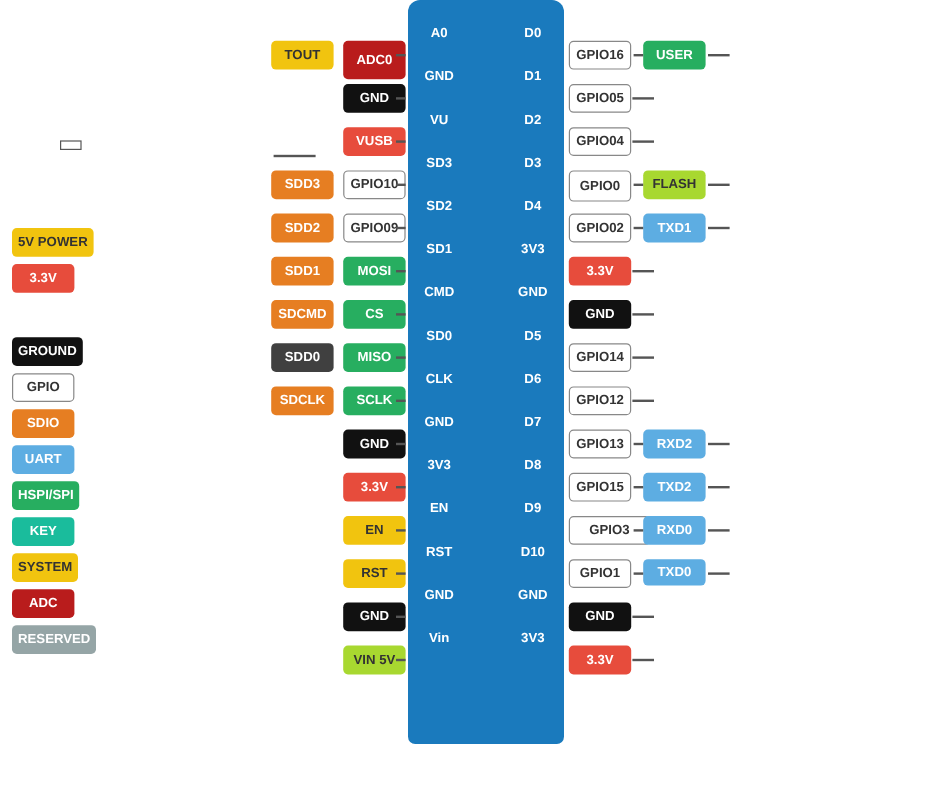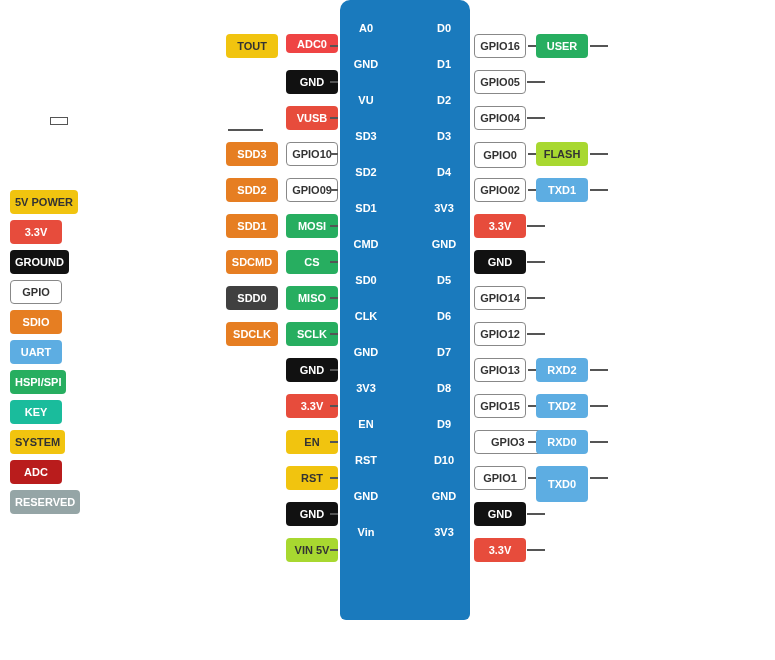--- a/index.html
+++ b/index.html
@@ -147,21 +147,21 @@
 
   <div class="usb-label-box"></div>
 
   <div class="legend">
   <div style="display: flex;">
         <div style="display: inline-flex; align-items: center; justify-content: center; border-radius: 4px; padding: 2px 5px; font-weight: bold; font-size: 11px; min-width: 52px; height: 24px; color: rgb(51, 51, 51); background: rgb(241, 196, 15); white-space: nowrap; position: static;">5V POWER</div>
       </div>
       <div style="display: flex;">
         <div style="display: inline-flex; align-items: center; justify-content: center; border-radius: 4px; padding: 2px 5px; font-weight: bold; font-size: 11px; min-width: 52px; height: 24px; color: white; background: rgb(231, 76, 60); white-space: nowrap; position: static;">3.3V</div>
       </div>
-      <div style="display: flex;">
+      <div style="display: flex; margin-top: 31px;">
         <div style="display: inline-flex; align-items: center; justify-content: center; border-radius: 4px; padding: 2px 5px; font-weight: bold; font-size: 11px; min-width: 52px; height: 24px; color: white; background: rgb(17, 17, 17); white-space: nowrap; position: static;">GROUND</div>
       </div>
       <div style="display: flex;">
         <div style="display: inline-flex; align-items: center; justify-content: center; border-radius: 4px; padding: 2px 5px; font-weight: bold; font-size: 11px; min-width: 52px; height: 24px; color: rgb(51, 51, 51); background: white; border: 1.5px solid rgb(136, 136, 136); white-space: nowrap; position: static;">GPIO</div>
       </div>
       <div style="display: flex;">
         <div style="display: inline-flex; align-items: center; justify-content: center; border-radius: 4px; padding: 2px 5px; font-weight: bold; font-size: 11px; min-width: 52px; height: 24px; color: white; background: rgb(230, 126, 34); white-space: nowrap; position: static;">SDIO</div>
       </div>
       <div style="display: flex;">
         <div style="display: inline-flex; align-items: center; justify-content: center; border-radius: 4px; padding: 2px 5px; font-weight: bold; font-size: 11px; min-width: 52px; height: 24px; color: white; background: rgb(93, 173, 226); white-space: nowrap; position: static;">UART</div>
@@ -178,21 +178,21 @@
       <div style="display: flex;">
         <div style="display: inline-flex; align-items: center; justify-content: center; border-radius: 4px; padding: 2px 5px; font-weight: bold; font-size: 11px; min-width: 52px; height: 24px; color: white; background: #b91c1c; white-space: nowrap; position: static;">ADC</div>
       </div>
       <div style="display: flex;">
         <div style="display: inline-flex; align-items: center; justify-content: center; border-radius: 4px; padding: 2px 5px; font-weight: bold; font-size: 11px; min-width: 52px; height: 24px; color: white; background: rgb(149, 165, 166); white-space: nowrap; position: static;">RESERVED</div>
       </div>
     </div>
 
   <div class="note"></div>
 
-<div style="display: inline-flex; align-items: center; justify-content: center; border-radius: 4px; padding: 2px 5px; font-weight: bold; font-size: 11px; min-width: 52px; height: 19px; color: white; background: #ef4444; white-space: nowrap; position: absolute; right: 437px; top: 34px;">ADC0</div>
+<div style="display: inline-flex; align-items: center; justify-content: center; border-radius: 4px; padding: 2px 5px; font-weight: bold; font-size: 11px; min-width: 52px; height: 32px; color: white; background: #b91c1c; white-space: nowrap; position: absolute; right: 437px; top: 34px;">ADC0</div>
     <div style="display: inline-flex; align-items: center; justify-content: center; border-radius: 4px; padding: 2px 5px; font-weight: bold; font-size: 11px; min-width: 52px; height: 24px; color: rgb(51, 51, 51); background: rgb(241, 196, 15); white-space: nowrap; position: absolute; right: 497px; top: 34px;">TOUT</div>
     <div style="position: absolute; height: 2px; background: rgb(85, 85, 85); top: 45px; right: 437px; width: 8px;"></div>
     <div style="display: inline-flex; align-items: center; justify-content: center; border-radius: 4px; padding: 2px 5px; font-weight: bold; font-size: 11px; min-width: 52px; height: 24px; color: white; background: rgb(17, 17, 17); white-space: nowrap; position: absolute; right: 437px; top: 70px;">GND</div>
     <div style="position: absolute; height: 2px; background: rgb(85, 85, 85); top: 81px; right: 437px; width: 8px;"></div>
     <div style="display: inline-flex; align-items: center; justify-content: center; border-radius: 4px; padding: 2px 5px; font-weight: bold; font-size: 11px; min-width: 52px; height: 24px; color: white; background: rgb(231, 76, 60); white-space: nowrap; position: absolute; right: 437px; top: 106px;">VUSB</div>
     <div style="position: absolute; height: 2px; background: rgb(85, 85, 85); top: 117px; right: 437px; width: 8px;"></div>
     <div style="display: inline-flex; align-items: center; justify-content: center; border-radius: 4px; padding: 2px 5px; font-weight: bold; font-size: 11px; min-width: 52px; height: 24px; color: rgb(51, 51, 51); background: white; border: 1.5px solid rgb(136, 136, 136); white-space: nowrap; position: absolute; right: 437px; top: 142px;">GPIO10</div>
     <div style="display: inline-flex; align-items: center; justify-content: center; border-radius: 4px; padding: 2px 5px; font-weight: bold; font-size: 11px; min-width: 52px; height: 24px; color: white; background: rgb(230, 126, 34); white-space: nowrap; position: absolute; right: 497px; top: 142px;">SDD3</div>
     <div style="position: absolute; height: 2px; background: rgb(85, 85, 85); top: 153px; right: 437px; width: 8px;"></div>
     <div style="display: inline-flex; align-items: center; justify-content: center; border-radius: 4px; padding: 2px 5px; font-weight: bold; font-size: 11px; min-width: 52px; height: 24px; color: rgb(51, 51, 51); background: white; border: 1.5px solid rgb(136, 136, 136); white-space: nowrap; position: absolute; right: 437px; top: 178px;">GPIO09</div>
@@ -252,21 +252,21 @@
     <div style="position: absolute; height: 2px; background: rgb(85, 85, 85); top: 369px; left: 590px; width: 18px;"></div>
     <div style="display: inline-flex; align-items: center; justify-content: center; border-radius: 4px; padding: 2px 5px; font-weight: bold; font-size: 11px; min-width: 52px; height: 24px; color: rgb(51, 51, 51); background: white; border: 1.5px solid rgb(136, 136, 136); white-space: nowrap; position: absolute; left: 474px; top: 394px;">GPIO15</div>
     <div style="display: inline-flex; align-items: center; justify-content: center; border-radius: 4px; padding: 2px 5px; font-weight: bold; font-size: 11px; min-width: 52px; height: 24px; color: white; background: rgb(93, 173, 226); white-space: nowrap; position: absolute; left: 536px; top: 394px;">TXD2</div>
     <div style="position: absolute; height: 2px; background: rgb(85, 85, 85); top: 405px; left: 528px; width: 8px;"></div>
     <div style="position: absolute; height: 2px; background: rgb(85, 85, 85); top: 405px; left: 590px; width: 18px;"></div>
     <div style="display: inline-flex; align-items: center; justify-content: center; border-radius: 4px; padding: 2px 16px; font-weight: bold; font-size: 11px; min-width: 52px; height: 24px; color: rgb(51, 51, 51); background: white; border: 1.5px solid rgb(136, 136, 136); white-space: nowrap; position: absolute; left: 474px; top: 430px;">GPIO3</div>
     <div style="display: inline-flex; align-items: center; justify-content: center; border-radius: 4px; padding: 2px 5px; font-weight: bold; font-size: 11px; min-width: 52px; height: 24px; color: white; background: rgb(93, 173, 226); white-space: nowrap; position: absolute; left: 536px; top: 430px;">RXD0</div>
     <div style="position: absolute; height: 2px; background: rgb(85, 85, 85); top: 441px; left: 528px; width: 8px;"></div>
     <div style="position: absolute; height: 2px; background: rgb(85, 85, 85); top: 441px; left: 590px; width: 18px;"></div>
     <div style="display: inline-flex; align-items: center; justify-content: center; border-radius: 4px; padding: 2px 5px; font-weight: bold; font-size: 11px; min-width: 52px; height: 24px; color: rgb(51, 51, 51); background: white; border: 1.5px solid rgb(136, 136, 136); white-space: nowrap; position: absolute; left: 474px; top: 466px;">GPIO1</div>
-    <div style="display: inline-flex; align-items: center; justify-content: center; border-radius: 4px; padding: 2px 5px; font-weight: bold; font-size: 11px; min-width: 52px; height: 36px; color: white; background: rgb(93, 173, 226); white-space: nowrap; position: absolute; left: 536px; top: 466px;">TXD0</div>
+    <div style="display: inline-flex; align-items: center; justify-content: center; border-radius: 4px; padding: 2px 5px; font-weight: bold; font-size: 11px; min-width: 52px; height: 22px; color: white; background: rgb(93, 173, 226); white-space: nowrap; position: absolute; left: 536px; top: 466px;">TXD0</div>
     <div style="position: absolute; height: 2px; background: rgb(85, 85, 85); top: 477px; left: 528px; width: 8px;"></div>
     <div style="position: absolute; height: 2px; background: rgb(85, 85, 85); top: 477px; left: 590px; width: 18px;"></div>
     <div style="display: inline-flex; align-items: center; justify-content: center; border-radius: 4px; padding: 2px 5px; font-weight: bold; font-size: 11px; min-width: 52px; height: 24px; color: white; background: rgb(17, 17, 17); white-space: nowrap; position: absolute; left: 474px; top: 502px;">GND</div>
     <div style="position: absolute; height: 2px; background: rgb(85, 85, 85); top: 513px; left: 527px; width: 18px;"></div>
     <div style="display: inline-flex; align-items: center; justify-content: center; border-radius: 4px; padding: 2px 5px; font-weight: bold; font-size: 11px; min-width: 52px; height: 24px; color: white; background: rgb(231, 76, 60); white-space: nowrap; position: absolute; left: 474px; top: 538px;">3.3V</div>
     <div style="position: absolute; height: 2px; background: rgb(85, 85, 85); top: 549px; left: 527px; width: 18px;"></div>
     <div style="position: absolute; height: 2px; background: rgb(85, 85, 85); top: 129px; left: 228px; width: 35px;"></div>
   </div>
 
 </body></html>

